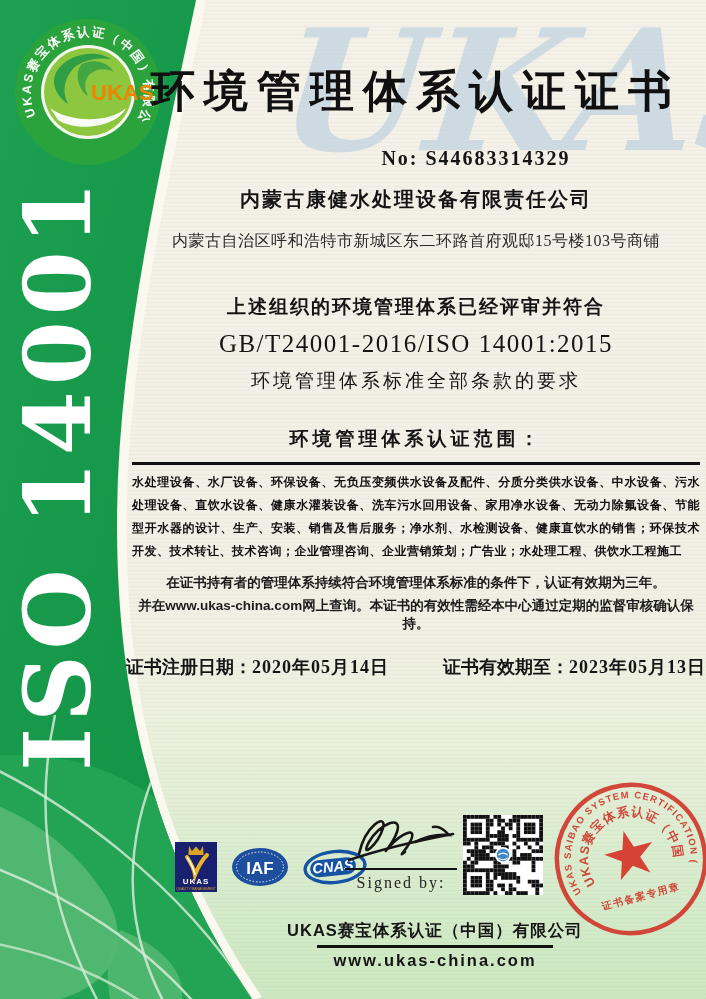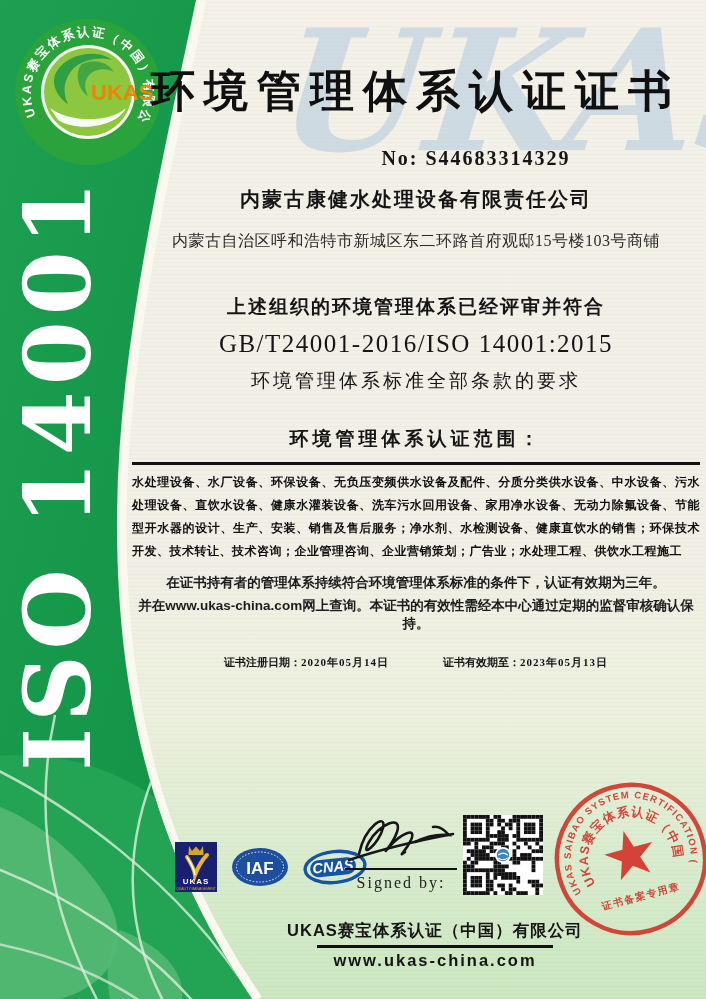--- a/index.html
+++ b/index.html
@@ -38,21 +38,21 @@
   .address{margin-top:18px;font-family:"Liberation Serif",serif;font-size:16px;color:#2a2a2a;letter-spacing:.5px;}
   .comp1{margin-top:42px;font-weight:bold;font-size:19px;letter-spacing:2px;}
   .standard{margin-top:10px;font-family:"Liberation Serif",serif;font-size:25px;letter-spacing:1.5px;}
   .comp2{margin-top:10px;font-family:"Liberation Serif",serif;font-size:19px;letter-spacing:3px;}
   .scope-title{margin-top:32px;font-weight:bold;font-size:19px;letter-spacing:4px;}
   .scope-divider{margin-top:10px;height:3px;background:#111;width:100%;}
   .scope-body{margin-top:6px;text-align:justify;font-weight:bold;font-size:12px;
     line-height:23px;letter-spacing:.5px;color:#101010;}
   .fine1{margin-top:11px;font-weight:bold;font-size:13.5px;color:#1c1c1c;}
   .fine2{margin-top:5px;font-weight:bold;font-size:13.5px;color:#1c1c1c;}
-  .dates{margin-top:22px;display:flex;justify-content:center;gap:54px;font-size:11px;white-space:nowrap;}
+  .dates{margin-top:22px;display:flex;justify-content:center;gap:54px;font-size:18px;white-space:nowrap;}
   .dates .lbl{font-weight:bold;}
   .dates .val{font-family:"Liberation Serif",serif;font-weight:bold;letter-spacing:1px;}
   
   .logos{position:absolute;left:175px;top:842px;z-index:6;display:flex;align-items:center;gap:14px;}
   .signature-block{position:absolute;left:345px;top:808px;z-index:6;width:112px;text-align:center;}
   .sig-line{height:2px;background:#111;margin-top:2px;}
   .signed-by{margin-top:4px;font-family:"Liberation Serif",serif;font-size:16px;letter-spacing:2px;color:#222;}
   .qr{position:absolute;left:463px;top:815px;z-index:6;}
   .seal{position:absolute;left:552px;top:778px;z-index:7;}
   .footer-brand{position:absolute;left:135px;top:920px;width:600px;z-index:6;text-align:center;}

